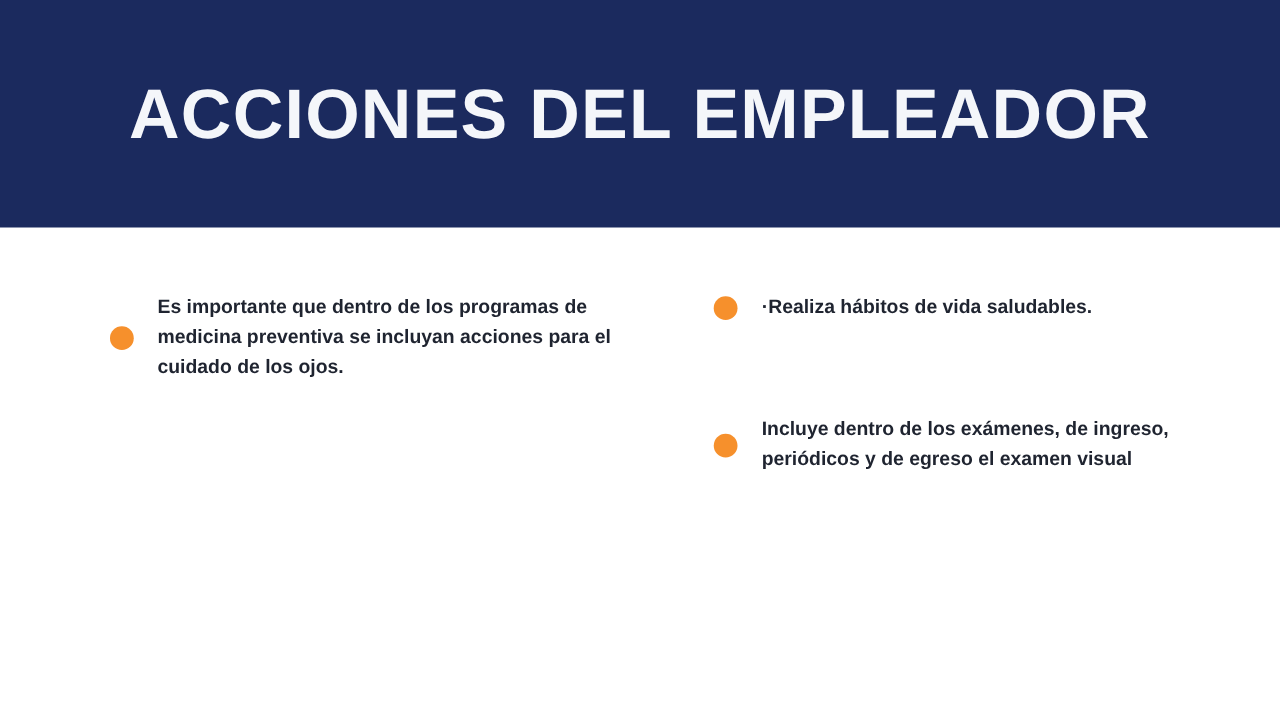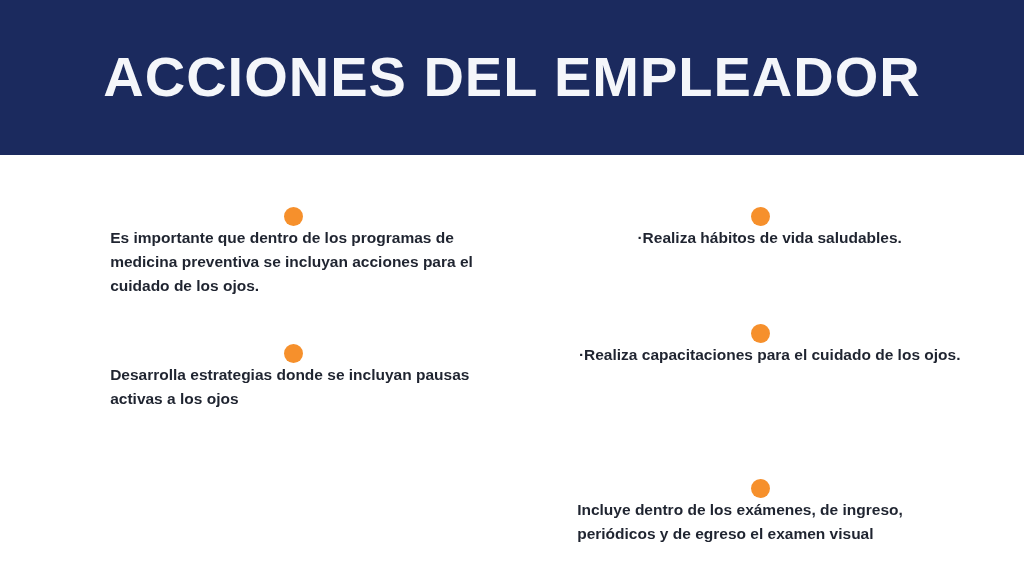--- a/index.html
+++ b/index.html
@@ -58,21 +58,20 @@
   .column.left {
     width: 456px;
     padding-right: 10px;
   }
   .column.right {
     width: 456px;
     padding-left: 44px;
   }
   .bullet-row {
     display: flex;
-    flex-direction: column;
     align-items: center;
     margin-bottom: 34px;
   }
   .bullet-row:last-child {
     margin-bottom: 0;
   }
   .bullet-dot {
     width: 19px;
     height: 19px;
     min-width: 19px;
@@ -106,39 +105,31 @@
 
   <div class="body-area">
 
     <div class="column left">
 
       <div class="bullet-row">
         <span class="bullet-dot"></span>
         <span class="bullet-text">Es importante que dentro de los programas de medicina preventiva se incluyan acciones para el cuidado de los ojos.</span>
       </div>
 
-      <div class="bullet-row">
-        <span class="bullet-dot"></span>
-        <span class="bullet-text">Desarrolla estrategias donde se incluyan pausas activas a los ojos</span>
-      </div>
 
 
     </div>
 
     <div class="column right">
 
       <div class="bullet-row">
         <span class="bullet-dot"></span>
         <span class="bullet-text">·Realiza hábitos de vida saludables.</span>
       </div>
 
-      <div class="bullet-row">
-        <span class="bullet-dot"></span>
-        <span class="bullet-text">·Realiza capacitaciones para el cuidado de los ojos.</span>
-      </div>
 
       <div class="bullet-row">
         <span class="bullet-dot"></span>
         <span class="bullet-text">Incluye dentro de los exámenes, de ingreso, periódicos y de egreso el examen visual</span>
       </div>
 
     </div>
 
   </div>
 </div>

